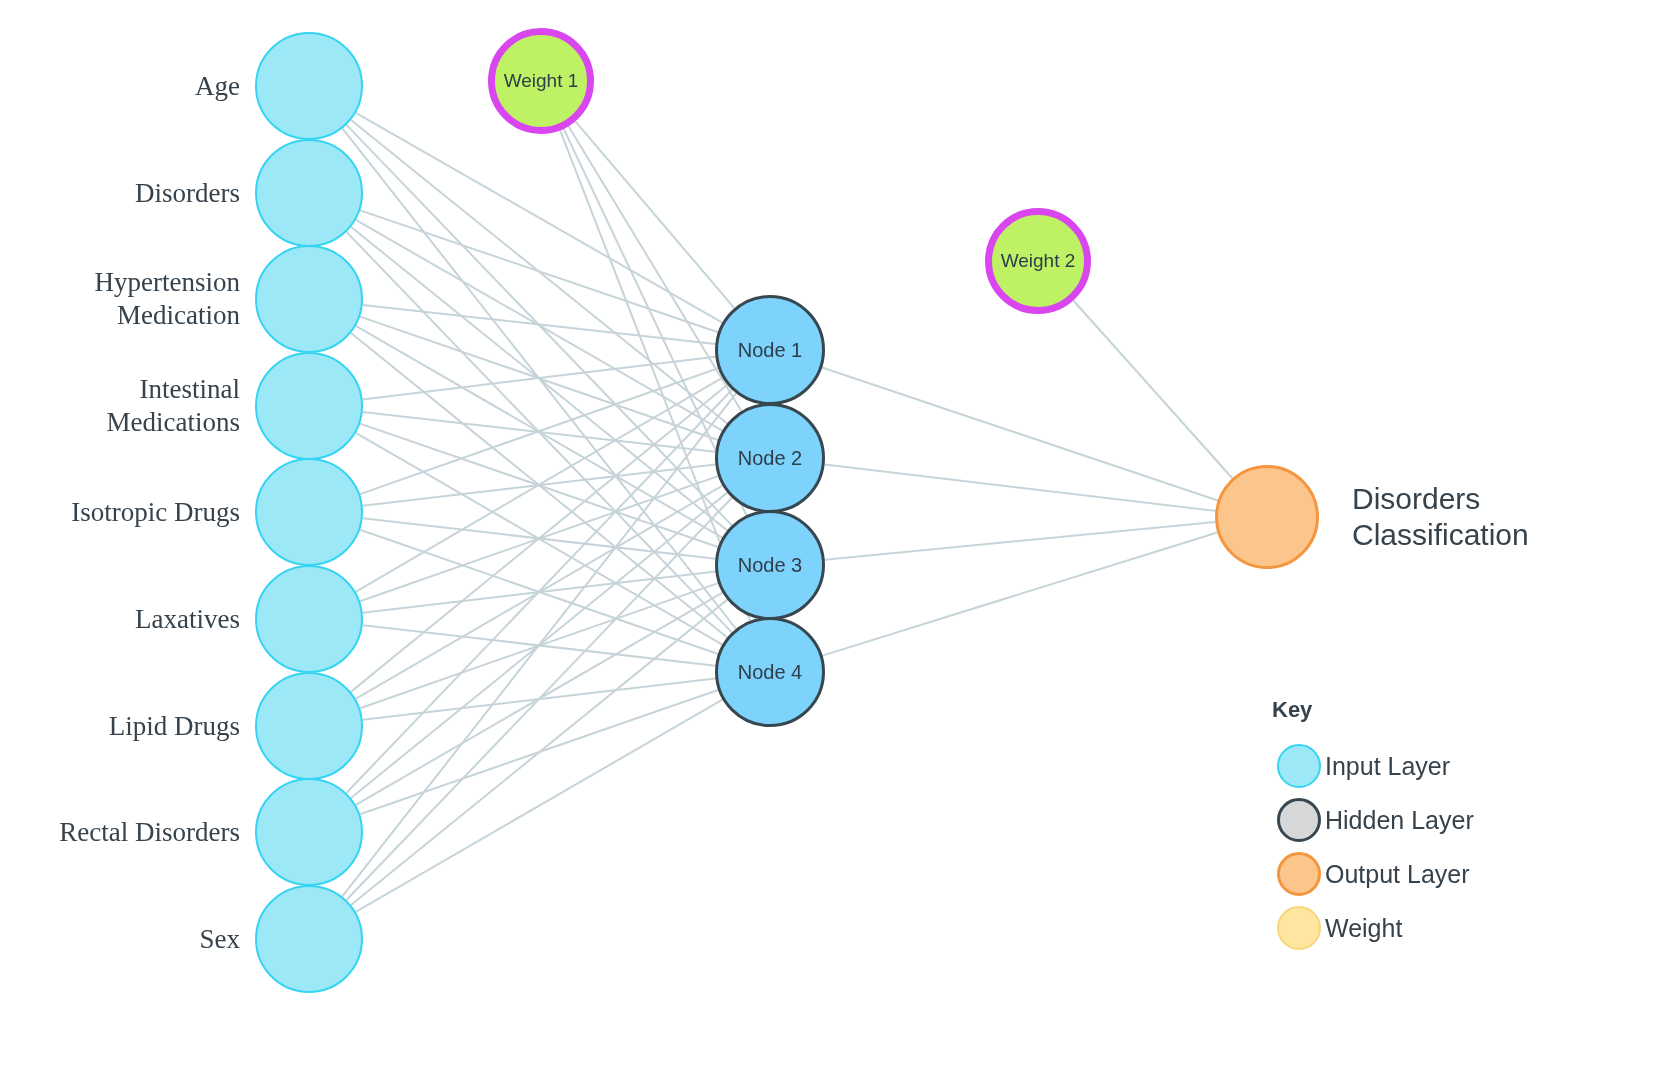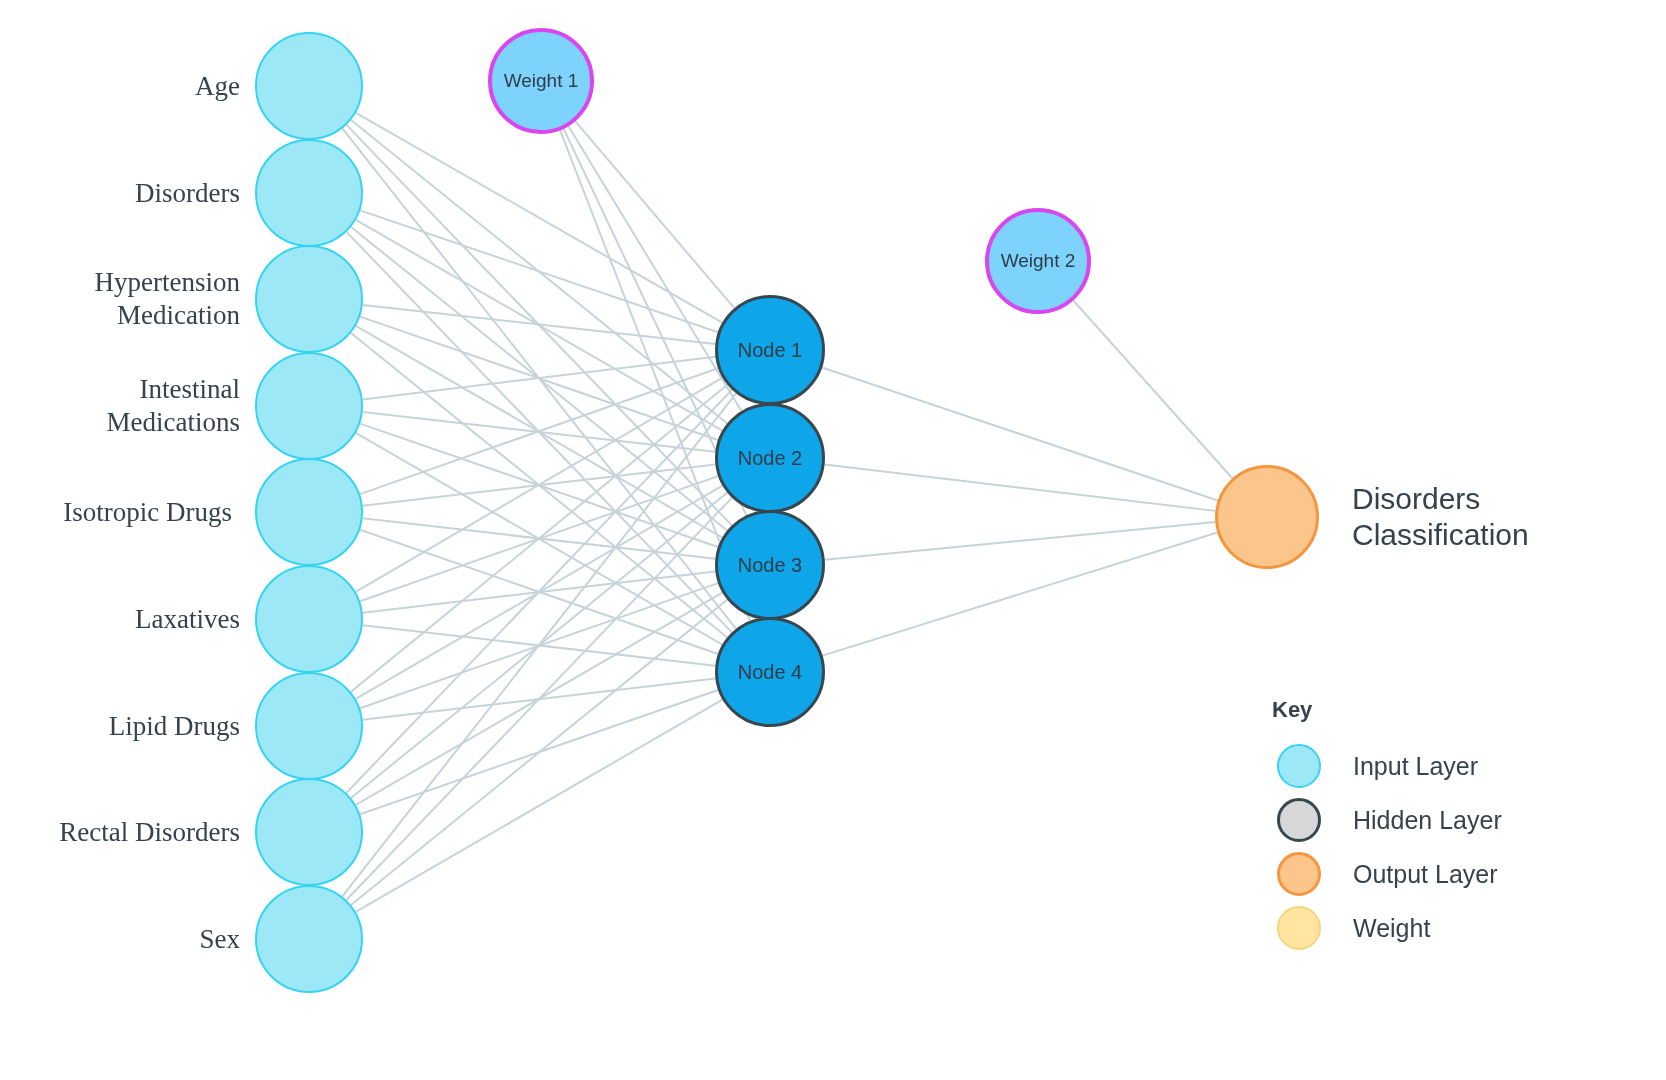--- a/index.html
+++ b/index.html
@@ -37,30 +37,30 @@
   }
   .input-node {
     width: 108px;
     height: 108px;
     background: #9de8f6;
     border: 2px solid #35d4f2;
   }
   .hidden-node {
     width: 110px;
     height: 110px;
-    background: #0ea5e9;
+    background: #7dd3fc;
     border: 3px solid #37474f;
     font-size: 20px;
     color: #2e3d49;
   }
   .weight-node {
     width: 106px;
     height: 106px;
-    background: #7dd3fc;
-    border: 4px solid #d946ef;
+    background: #bef264;
+    border: 7px solid #d946ef;
     font-size: 19px;
     color: #2e3d49;
   }
   .output-node {
     width: 104px;
     height: 104px;
     background: #fbc58c;
     border: 3px solid #f5963f;
   }
   .input-label {
@@ -83,21 +83,21 @@
   .key-title {
     position: absolute;
     font-size: 22px;
     font-weight: bold;
     color: #36424c;
   }
   .key-row {
     position: absolute;
     display: flex;
     align-items: center;
-    gap: 32px;
+    gap: 4px;
   }
   .key-swatch {
     width: 44px;
     height: 44px;
     border-radius: 50%;
     box-sizing: border-box;
     flex: 0 0 auto;
   }
   .sw-input  { background: #9de8f6; border: 2px solid #35d4f2; }
   .sw-hidden { background: #d6d7d9; border: 3px solid #37474f; }
@@ -165,21 +165,21 @@
   <div id="input-nodes">
       <div class="node input-node" style="left: 255px; top: 32px;"></div>
       <div class="input-label" style="left: 10px; top: 69.5px;">Age</div>
       <div class="node input-node" style="left: 255px; top: 139px;"></div>
       <div class="input-label" style="left: 10px; top: 176.5px;">Disorders</div>
       <div class="node input-node" style="left: 255px; top: 245px;"></div>
       <div class="input-label" style="left: 10px; top: 266px;">Hypertension Medication</div>
       <div class="node input-node" style="left: 255px; top: 352px;"></div>
       <div class="input-label" style="left: 10px; top: 373px;">Intestinal Medications</div>
       <div class="node input-node" style="left: 255px; top: 458px;"></div>
-      <div class="input-label" style="left: 2px; top: 495.5px;">Isotropic Drugs</div>
+      <div class="input-label" style="left: 10px; top: 495.5px;">Isotropic Drugs</div>
       <div class="node input-node" style="left: 255px; top: 565px;"></div>
       <div class="input-label" style="left: 10px; top: 602.5px;">Laxatives</div>
       <div class="node input-node" style="left: 255px; top: 672px;"></div>
       <div class="input-label" style="left: 10px; top: 709.5px;">Lipid Drugs</div>
       <div class="node input-node" style="left: 255px; top: 778px;"></div>
       <div class="input-label" style="left: 10px; top: 815.5px;">Rectal Disorders</div>
       <div class="node input-node" style="left: 255px; top: 885px;"></div>
       <div class="input-label" style="left: 10px; top: 922.5px;">Sex</div>
     </div>
   <div id="hidden-nodes">

